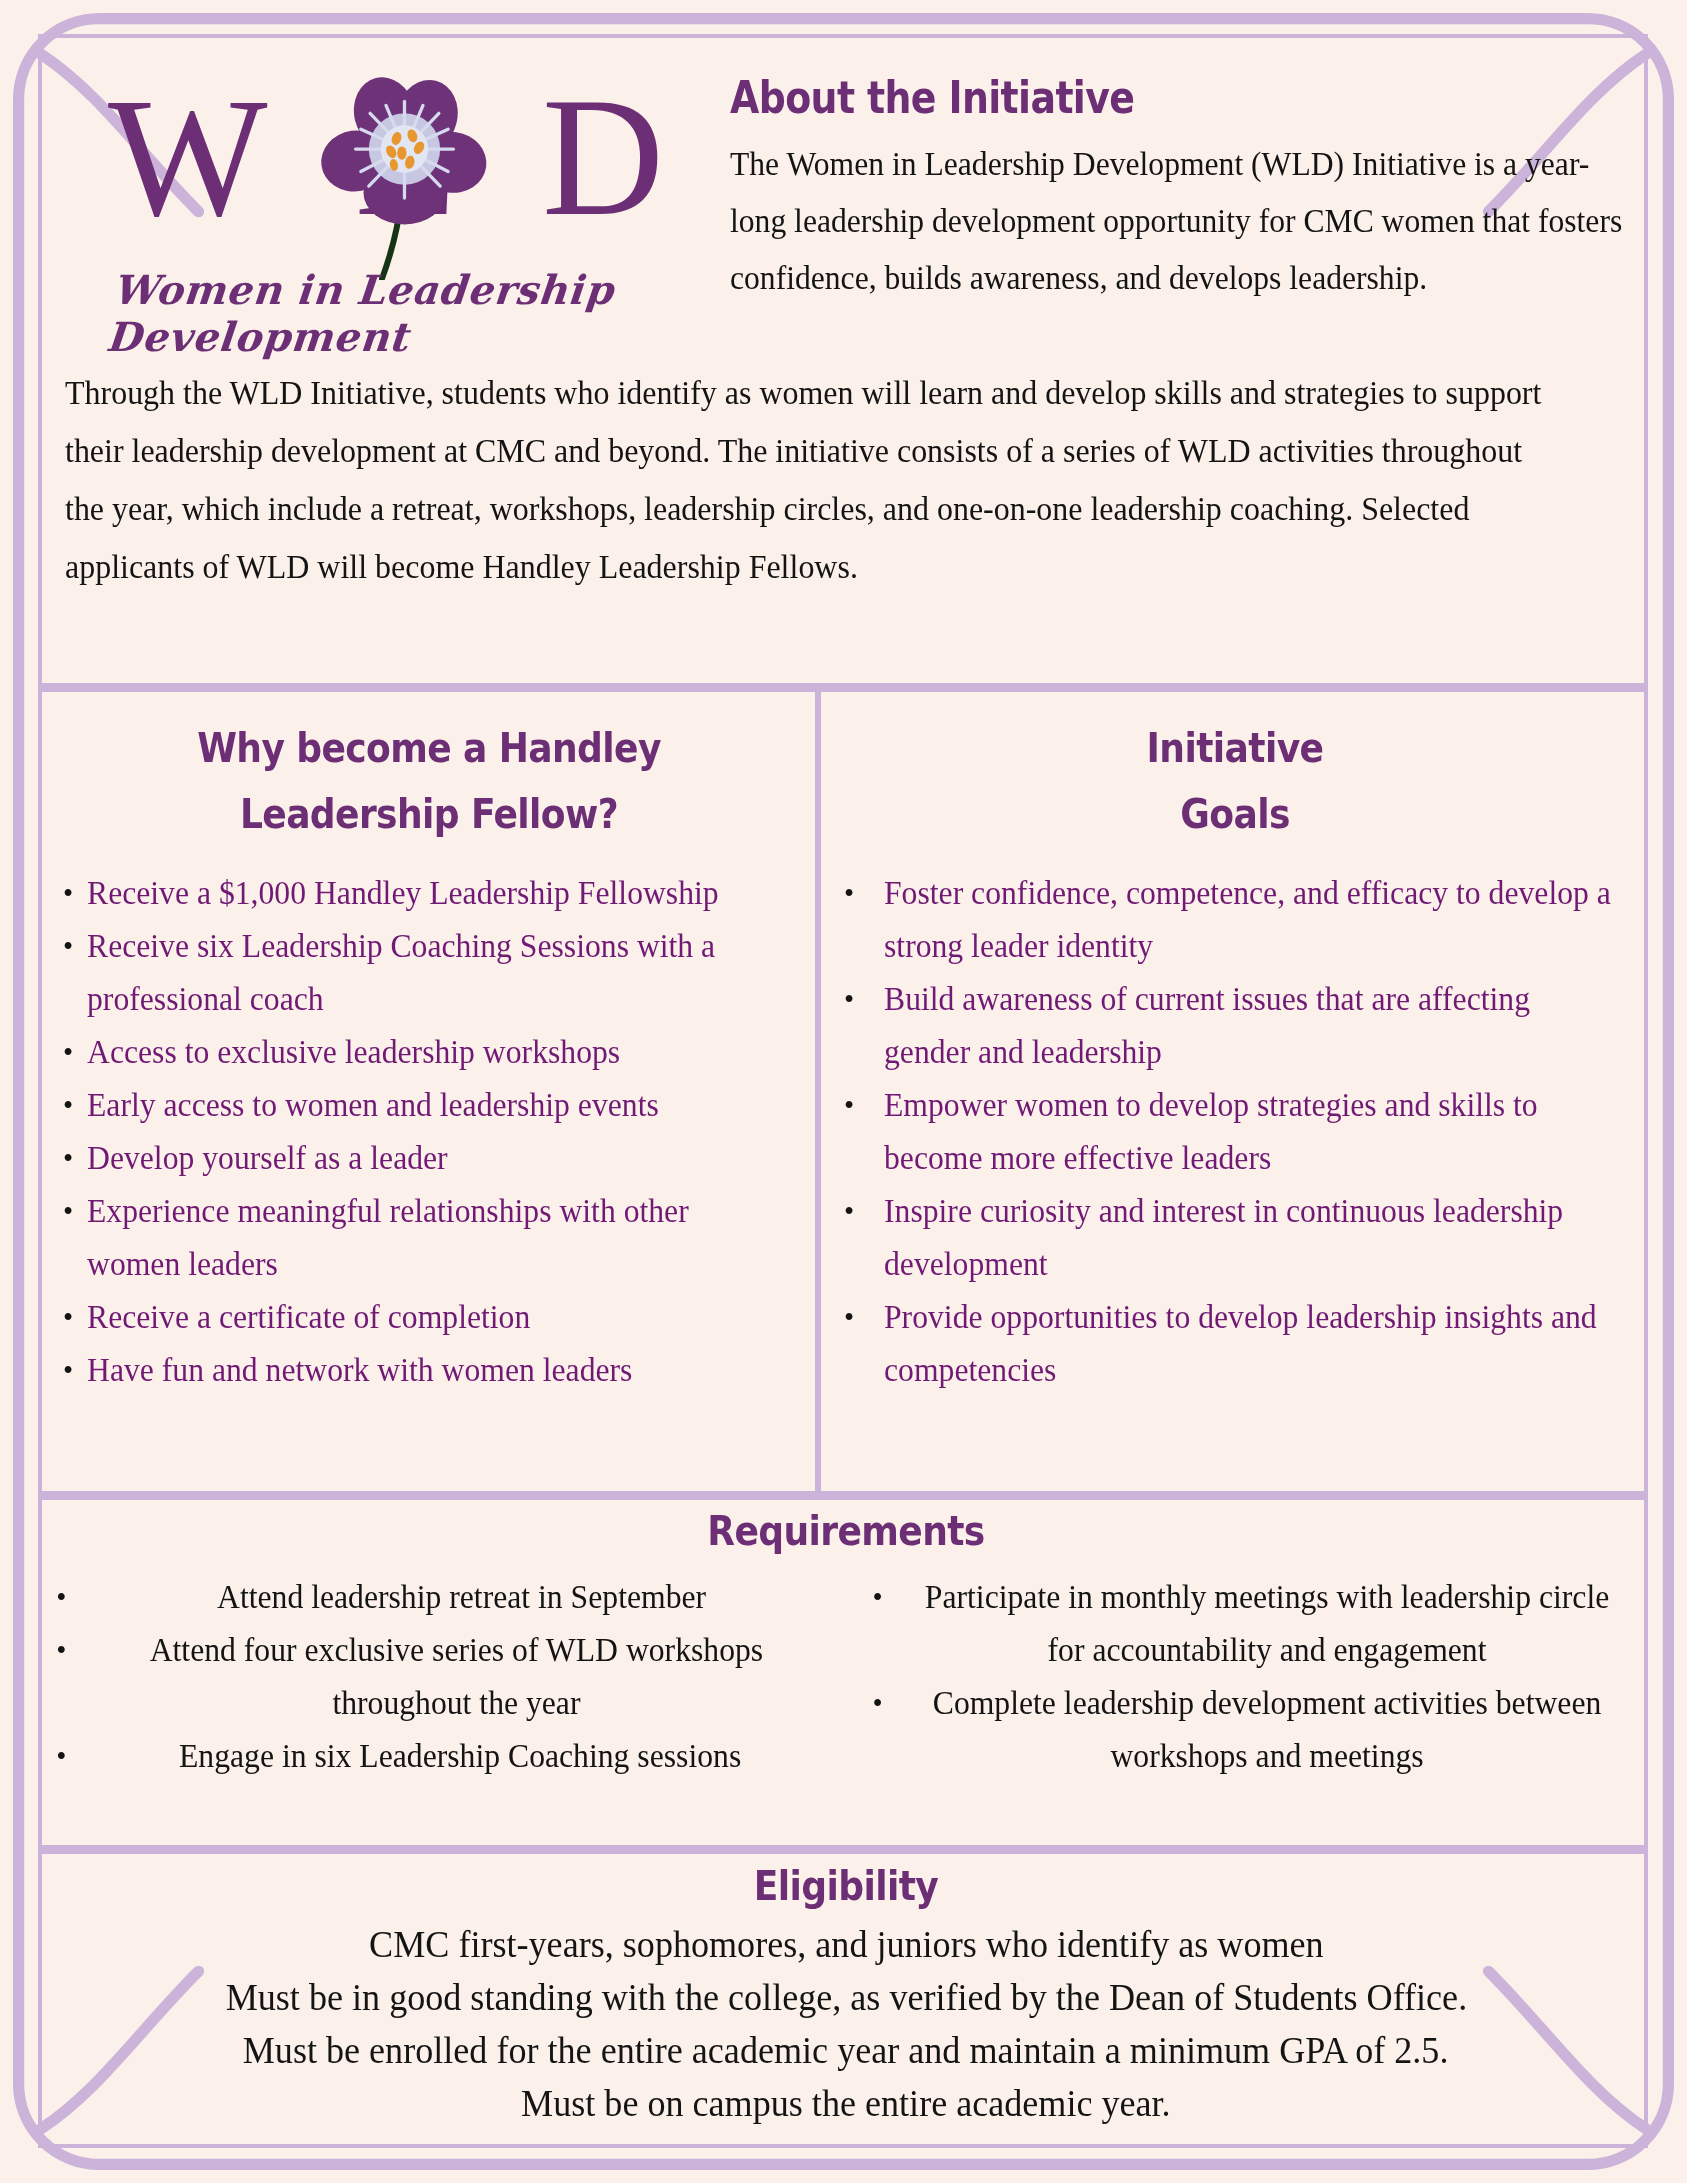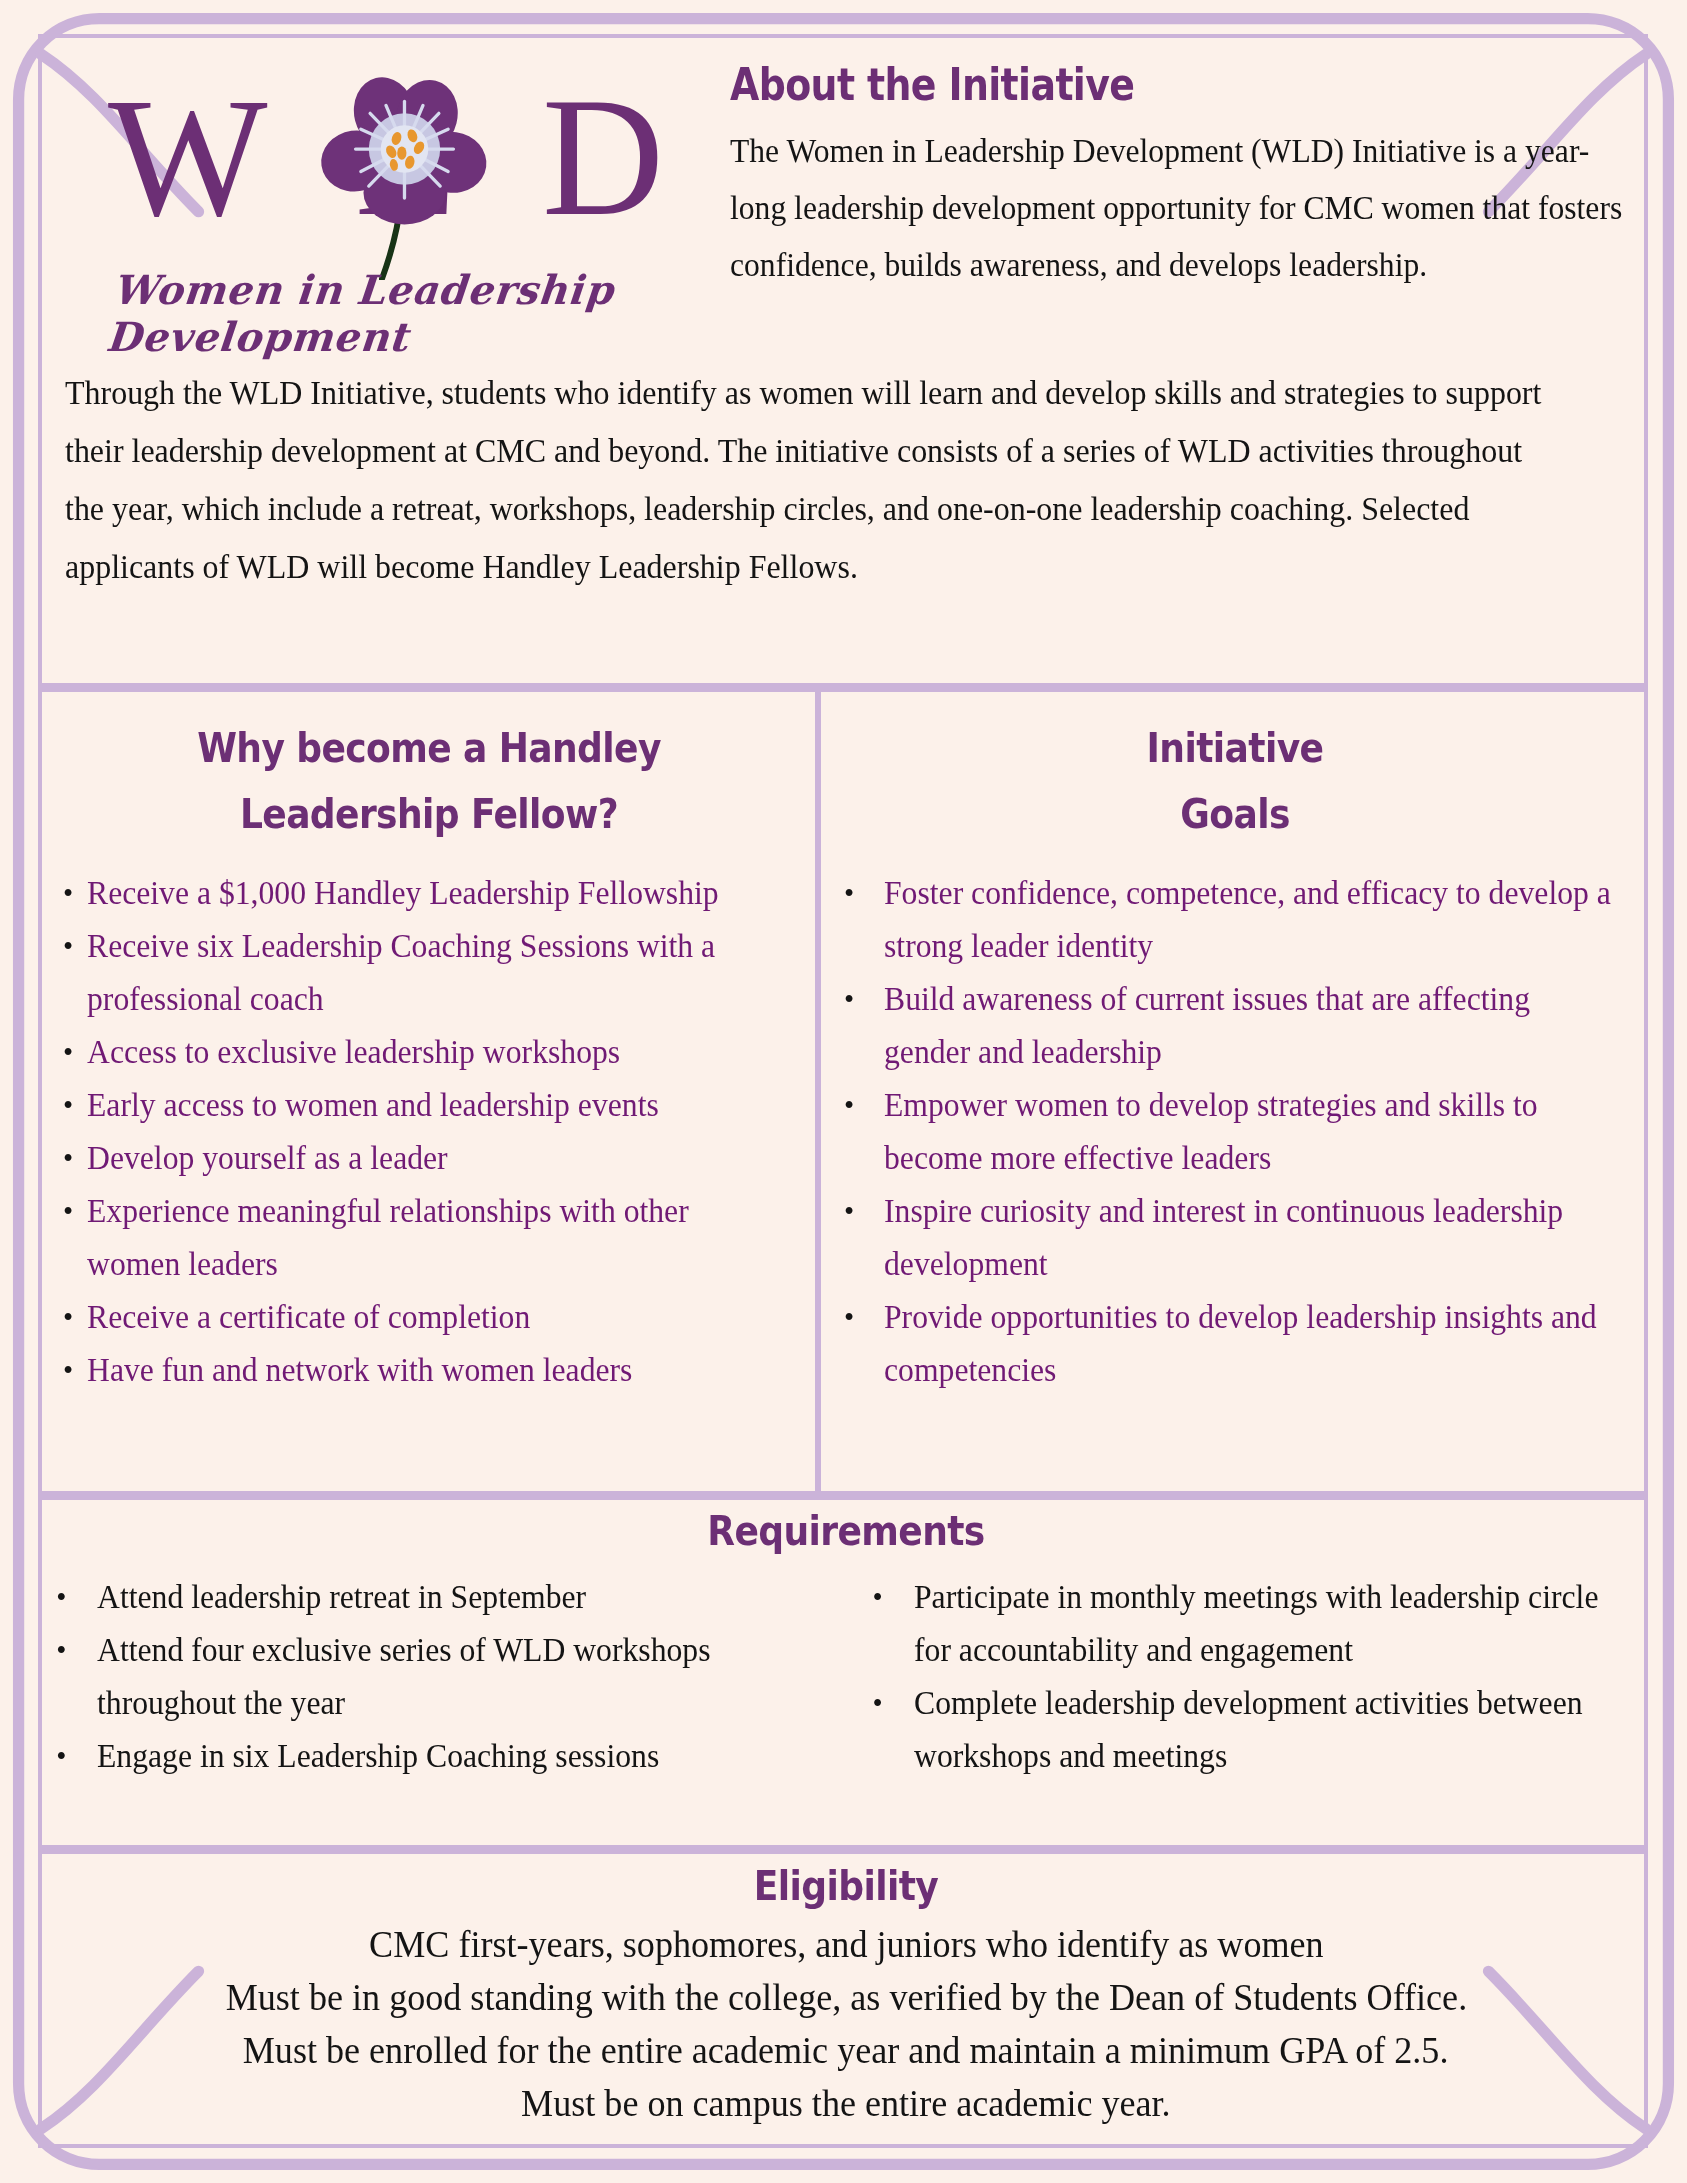--- a/index.html
+++ b/index.html
@@ -109,21 +109,21 @@
     font-size: 40px;
     font-weight: 600;
     color: #6C2F75;
     letter-spacing: 0.7px;
     transform: skewX(-8deg);
   }
 
   .about-block {
     position: absolute;
     left: 678px;
-    top: 11px;
+    top: 24px;
     width: 896px;
   }
   .about-title {
     font-family: "DejaVu Sans", sans-serif;
     font-weight: bold;
     font-size: 44px;
     line-height: 52px;
     color: #6C2F75;
     letter-spacing: -0.7px;
     transform: scaleX(0.86);
@@ -233,20 +233,21 @@
     list-style: none;
     padding-left: 13.2px;
   }
   .req-cols ul li {
     position: relative;
     padding-left: 41px;
     font-family: "Liberation Serif", serif;
     font-size: 33px;
     line-height: 53px;
     color: #141414;
+    text-align: center;
   }
   .req-cols ul li::before {
     content: "\2022";
     position: absolute;
     left: 0;
     font-size: 29px;
     line-height: 53px;
   }
   .req-cols ul li .lt { display: inline-block; transform: scaleX(0.96); transform-origin: left; }
   .req-cols .rc-right ul { padding-left: 26.5px; }

